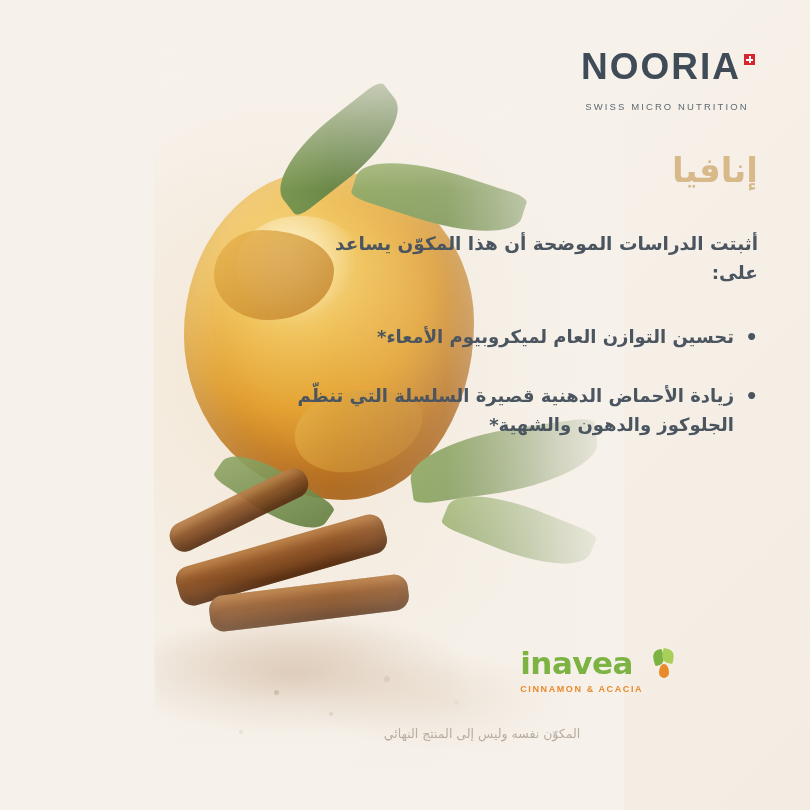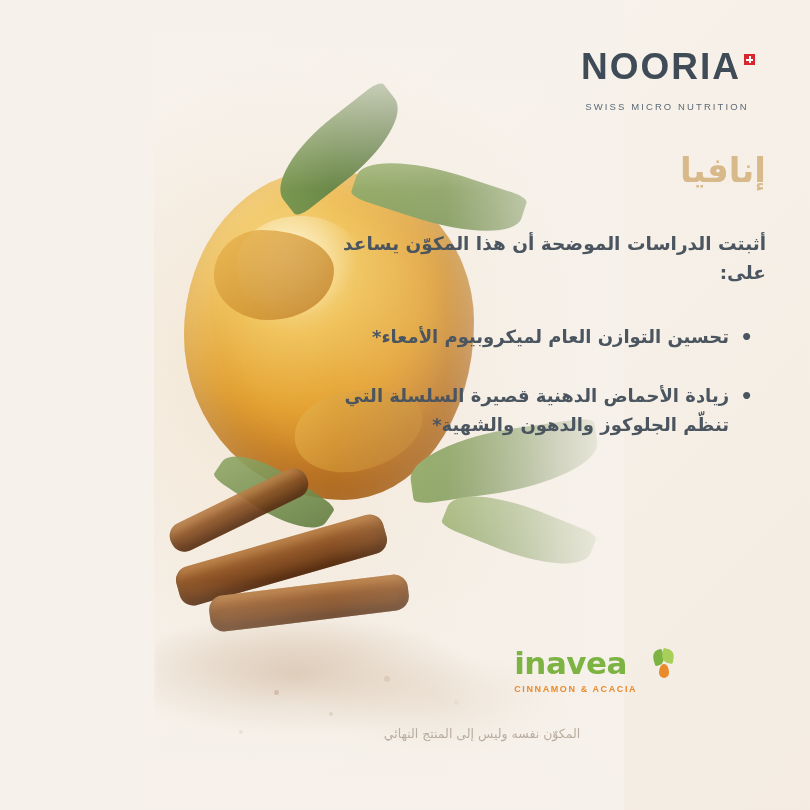--- a/index.html
+++ b/index.html
@@ -172,21 +172,21 @@
     letter-spacing: 2.1px;
     color: #5d6a76;
     margin-top: 16px;
     text-align: center;
     padding-right: 2px;
   }
 
   
   .content {
     position: absolute;
-    right: 44px;
+    right: 52px;
     top: 150px;
     width: 470px;
     z-index: 20;
     text-align: right;
   }
   .title {
     font-family: "DejaVu Sans", sans-serif;
     font-size: 34px;
     font-weight: bold;
     color: #d8b98a;
@@ -196,21 +196,21 @@
   .lead {
     font-family: "DejaVu Sans", sans-serif;
     font-size: 18.5px;
     font-weight: bold;
     color: #4a5560;
     line-height: 1.6;
     margin: 0 0 34px 0;
   }
   ul.bullets {
     list-style: none;
-    margin: 13px;
+    margin: 0;
     padding: 0;
   }
   ul.bullets li {
     position: relative;
     font-family: "DejaVu Sans", sans-serif;
     font-size: 18px;
     font-weight: bold;
     color: #4a5560;
     line-height: 1.62;
     margin-bottom: 30px;
@@ -230,21 +230,21 @@
     position: absolute;
     right: 135px;
     top: 648px;
     z-index: 20;
     direction: ltr;
     text-align: left;
   }
   .inavea-row {
     display: flex;
     align-items: center;
-    gap: 26px;
+    gap: 20px;
   }
   .inavea-word {
     font-family: "DejaVu Sans", sans-serif;
     font-size: 31px;
     font-weight: bold;
     color: #7cb342;
     letter-spacing: -0.5px;
     line-height: 1;
   }
   .inavea-mark {

